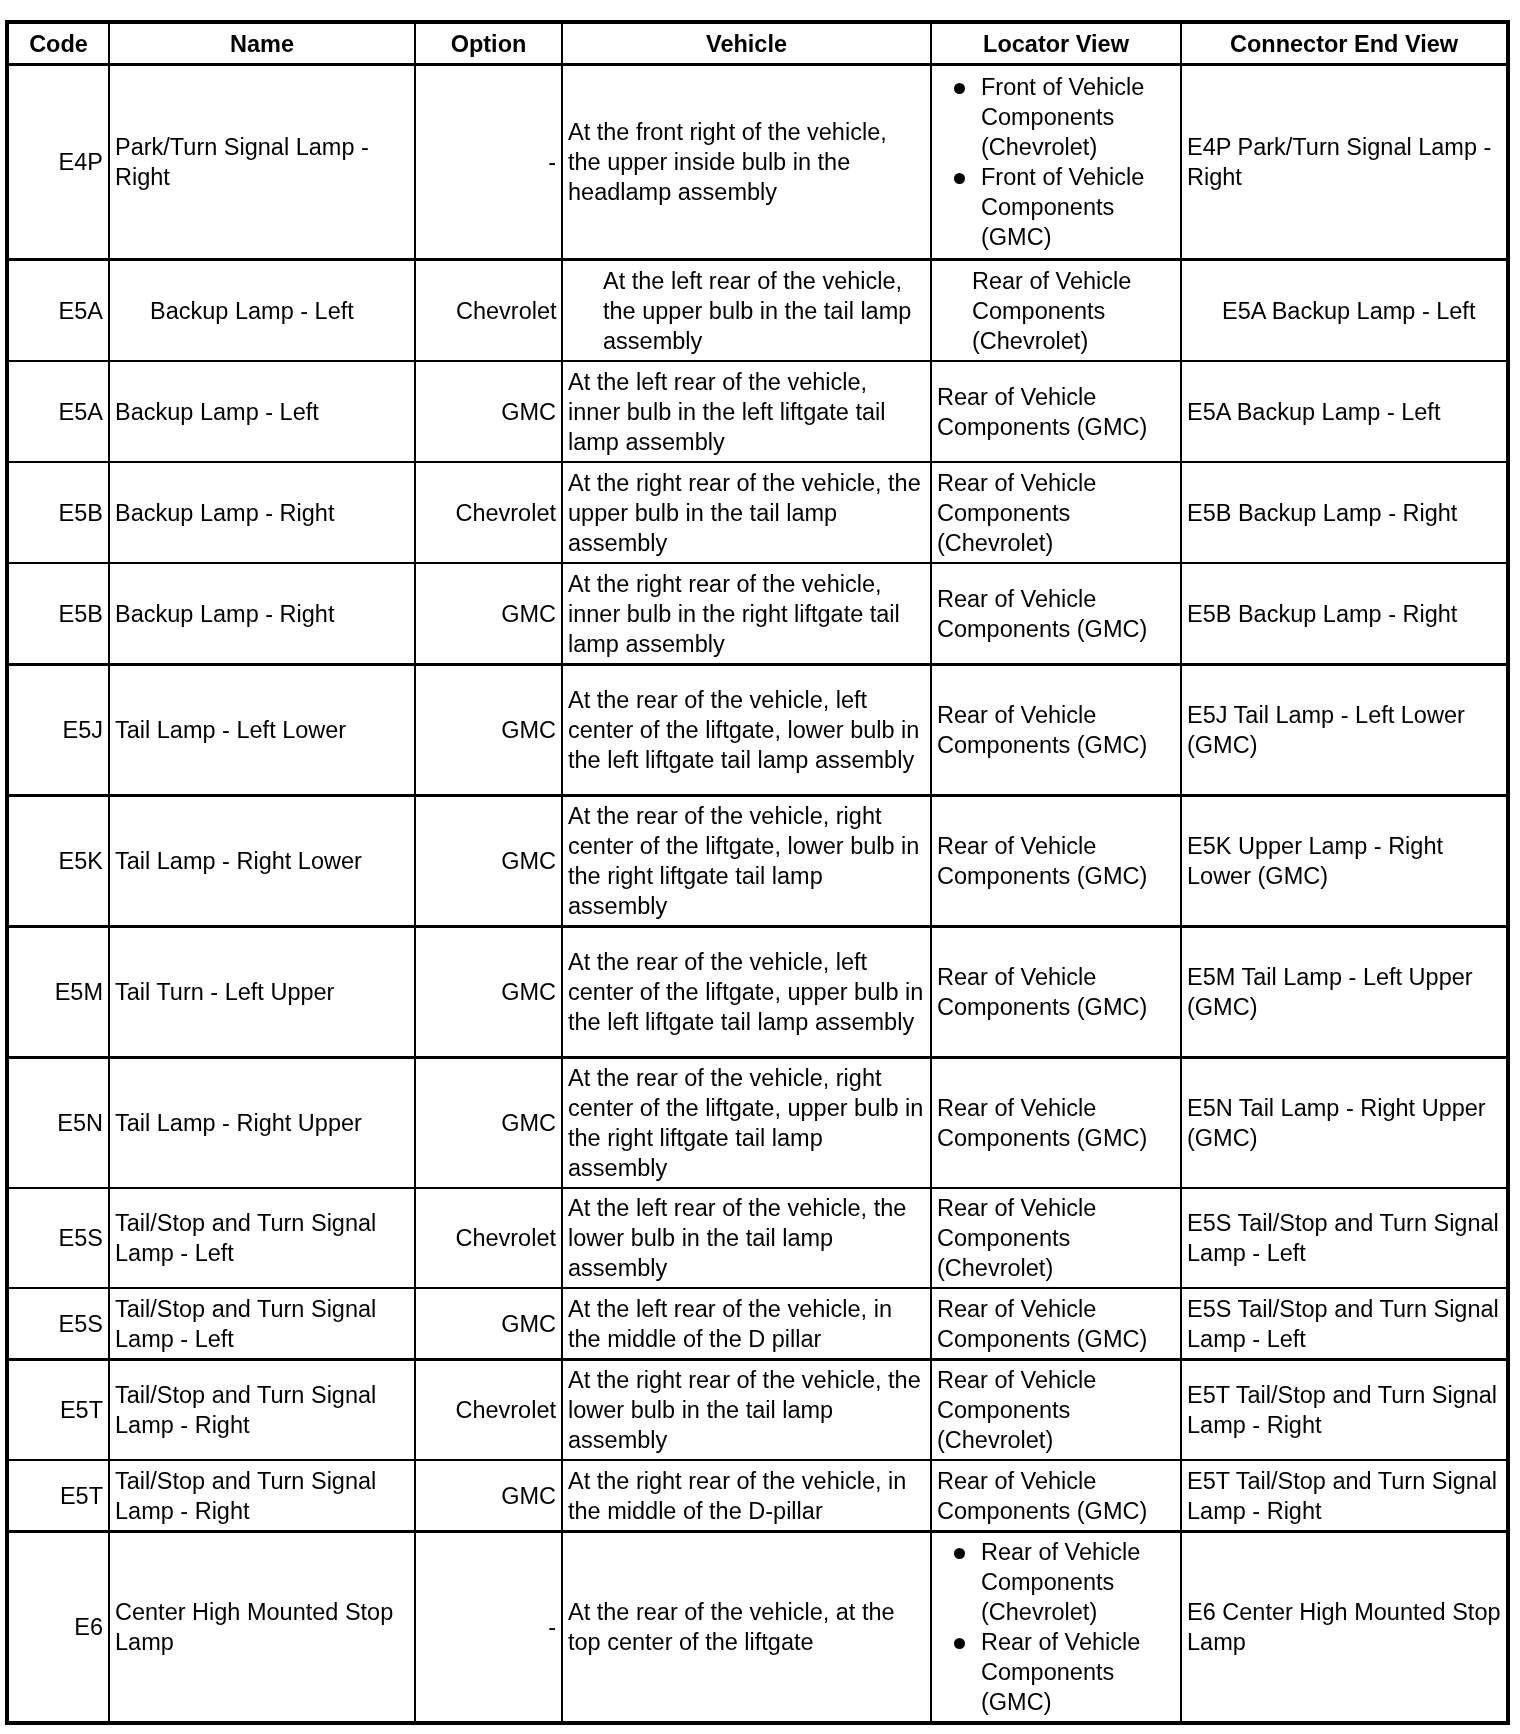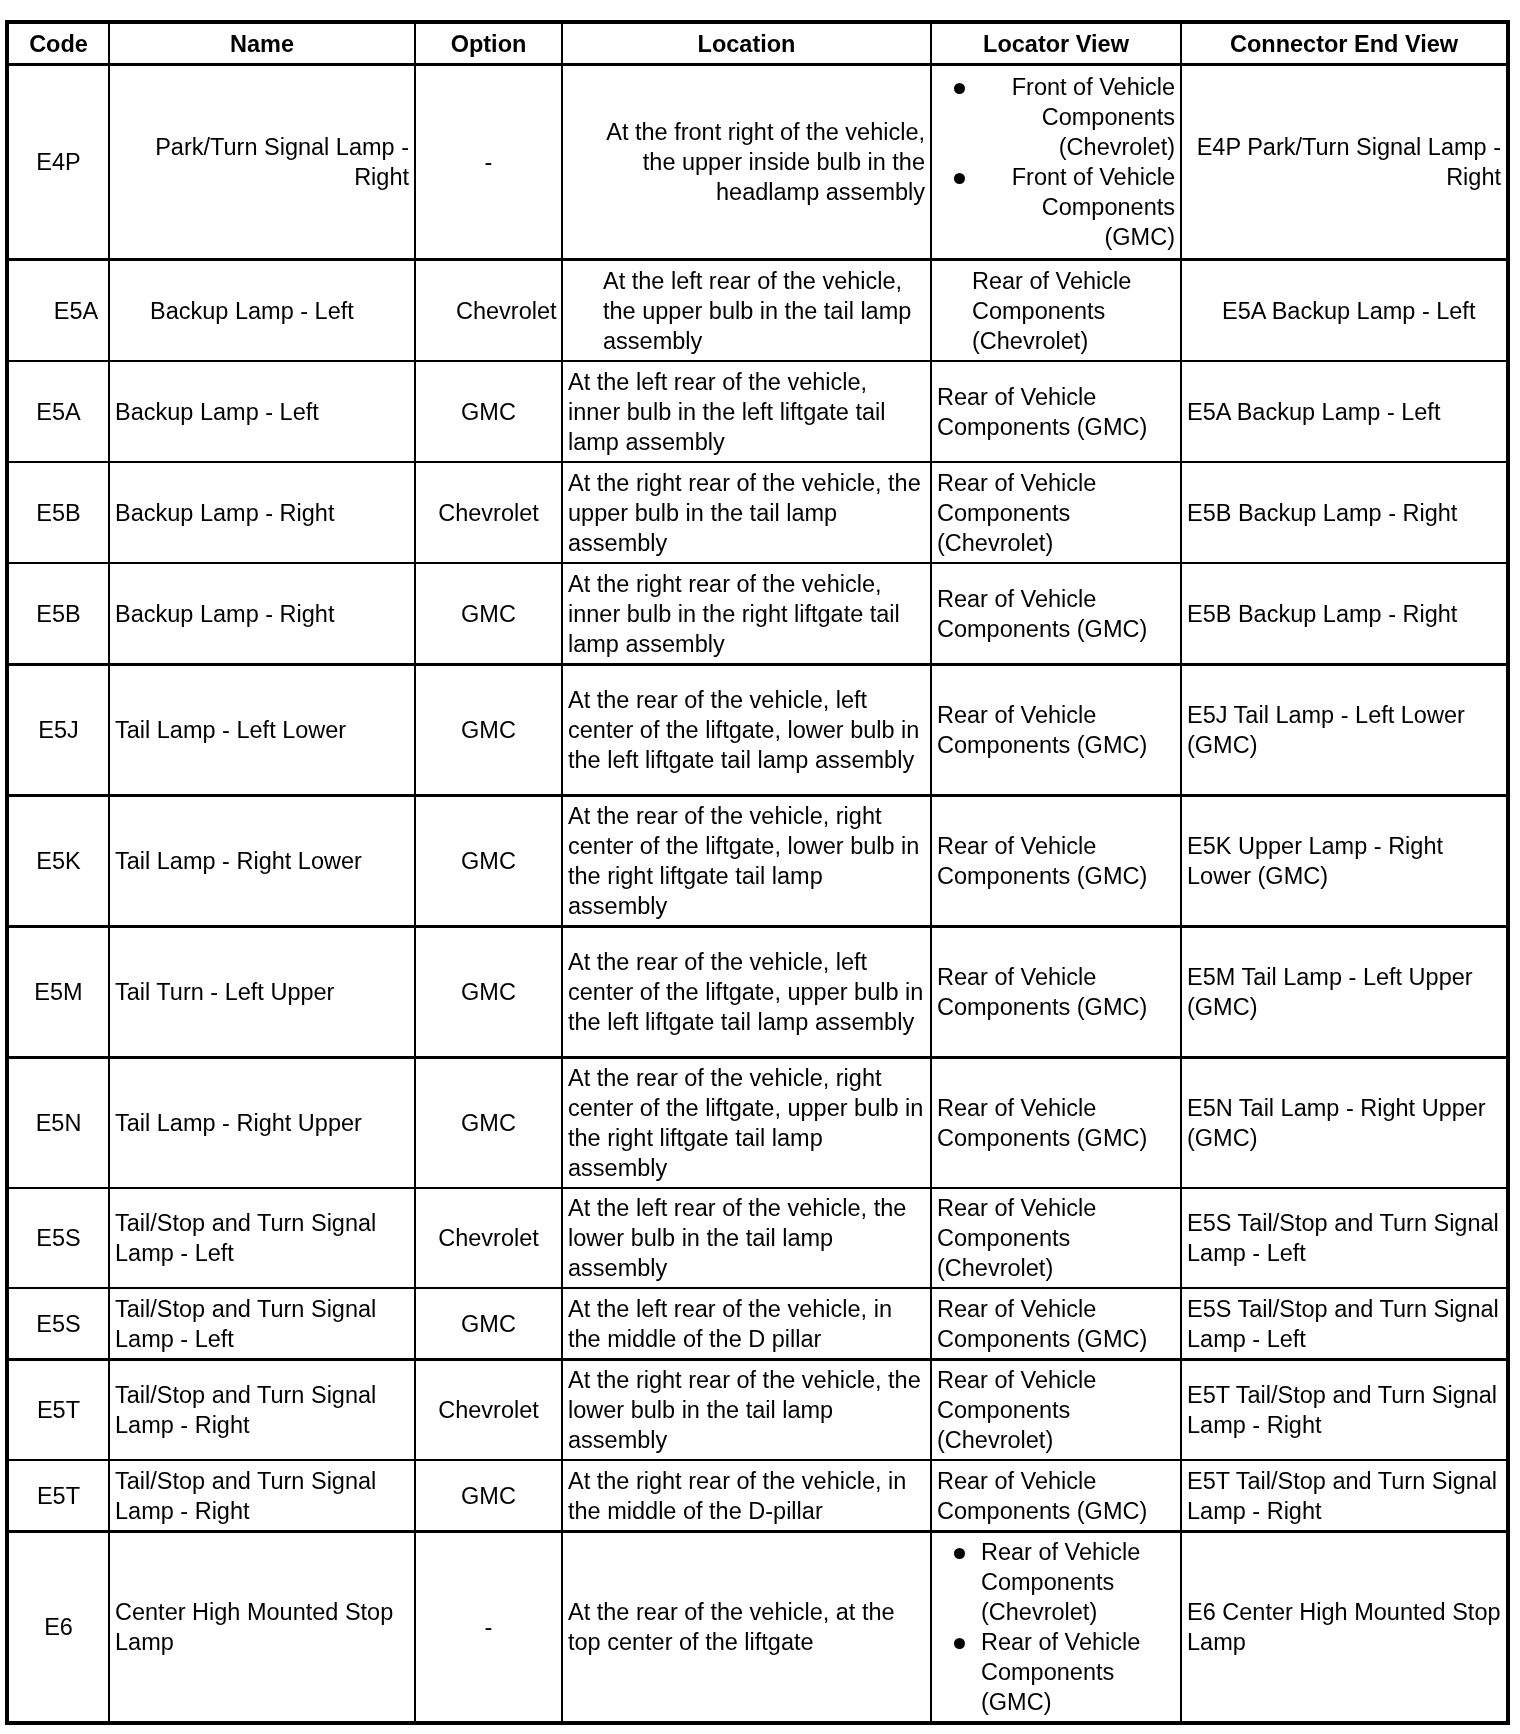--- a/index.html
+++ b/index.html
@@ -18,36 +18,36 @@
   .tbl th, .tbl td {
     border-left: 2px solid #000;
     border-right: 2px solid #000;
     border-top: 2px solid #000;
     border-bottom: 2px solid #000;
     padding: 0 5px;
     vertical-align: middle;
     overflow: hidden;
   }
   .tbl th { font-weight: bold; text-align: center; height: 39px; border-bottom: 3px solid #000; }
-  .tbl td.c-code, .tbl td.c-option { text-align: center; }
+  .tbl td.c-code, .tbl td.c-option { text-align: right; }
   .tbl td { text-align: left; }
   tr.thick td { border-bottom: 3px solid #000; }
   .bullets { margin: 0; padding: 0; list-style: none; }
   .bullets li { position: relative; padding-left: 44px; }
   .bullets li::before {
     content: ""; position: absolute; left: 17px; top: 11px;
     width: 11px; height: 11px; border-radius: 50%; background: #000;
   }
   col.w-code { width: 102px; }
   col.w-name { width: 306px; }
   col.w-option { width: 147px; }
   col.w-loc { width: 369px; }
   col.w-locator { width: 250px; }
   col.w-conn { width: 327px; }
-  tr.h-r0 td { height: 192px; text-align: right; }
+  tr.h-r0 td { height: 192px; }
   tr.h-r1 td { height: 99px; padding-left: 40px; }
   tr.h-r2 td { height: 99px; }
   tr.h-r3 td { height: 99px; }
   tr.h-r4 td { height: 99px; }
   tr.h-r5 td { height: 128px; }
   tr.h-r6 td { height: 128px; }
   tr.h-r7 td { height: 128px; }
   tr.h-r8 td { height: 128px; }
   tr.h-r9 td { height: 98px; }
   tr.h-r10 td { height: 69px; }
@@ -65,21 +65,21 @@
       <col class="w-option">
       <col class="w-loc">
       <col class="w-locator">
       <col class="w-conn">
   </colgroup>
   <thead>
     <tr>
       <th>Code</th>
       <th>Name</th>
       <th>Option</th>
-      <th>Location</th>
+      <th>Vehicle</th>
       <th>Locator View</th>
       <th>Connector End View</th>
     </tr>
   </thead>
   <tbody id="tbody">
       <tr class="h-r0 thick">
         <td class="c-code">E4P</td>
         <td class="c-name">Park/Turn Signal Lamp - Right</td>
         <td class="c-option">-</td>
         <td class="c-location">At the front right of the vehicle, the upper inside bulb in the headlamp assembly</td>

